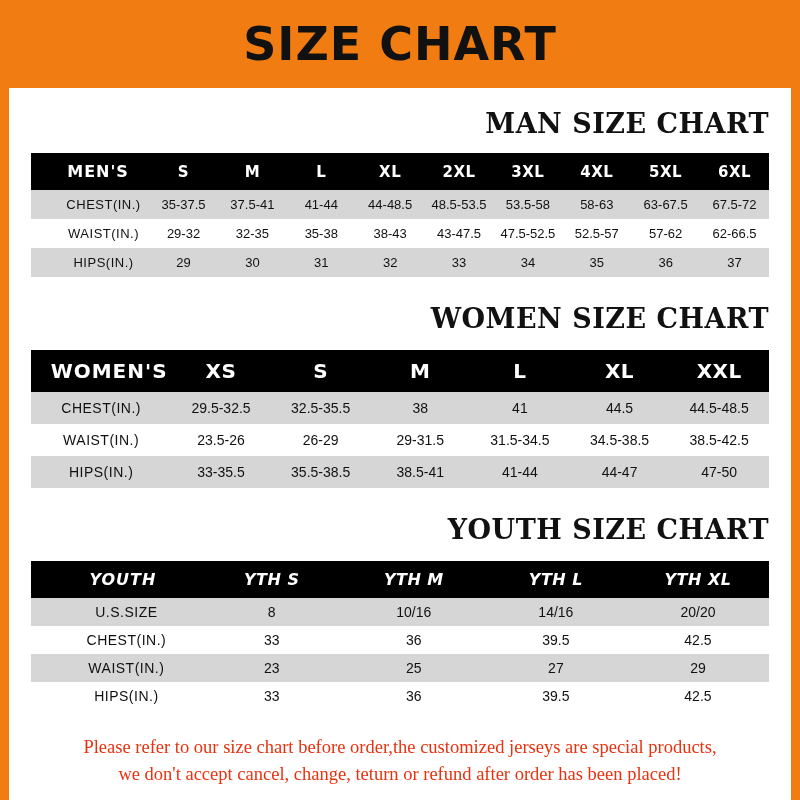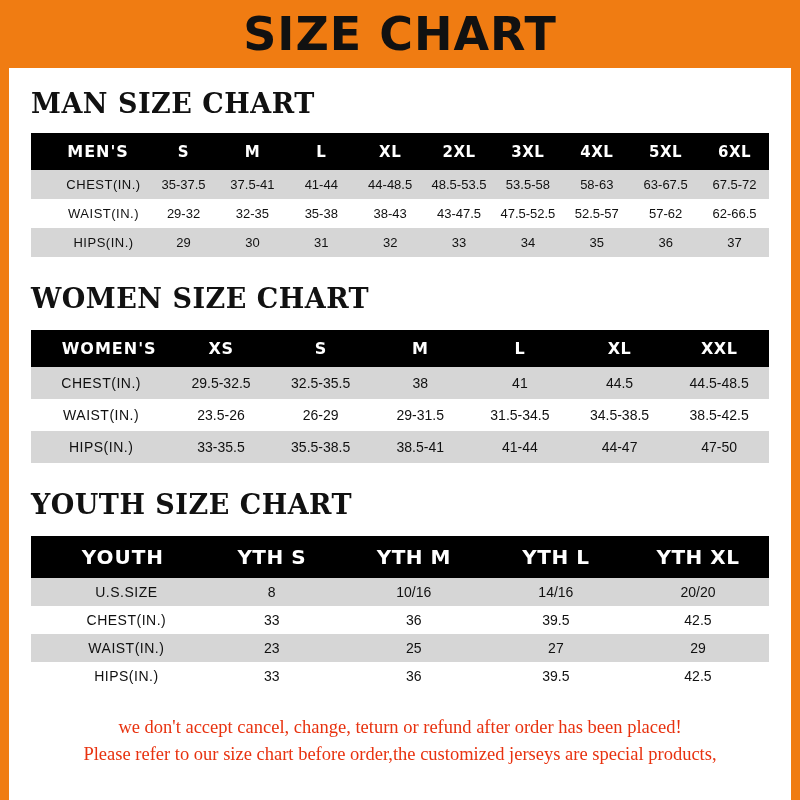--- a/index.html
+++ b/index.html
@@ -16,39 +16,39 @@
   .page {
     position: relative;
     width: 800px;
     height: 800px;
     box-sizing: border-box;
     border-left: 9px solid #f07c12;
     border-right: 9px solid #f07c12;
     background: #ffffff;
   }
   .banner {
-    height: 68px;
+    height: 88px;
     background: #f07c12;
     display: flex;
     align-items: center;
     justify-content: center;
   }
   .banner-title {
     font-family: "DejaVu Sans", sans-serif;
     font-weight: bold;
     font-size: 46px;
     letter-spacing: 1px;
     color: #111111;
     line-height: 1;
   }
   .content {
     padding: 0 22px;
   }
   .section-title {
-    text-align: left;
+    text-align: right;
     font-family: "DejaVu Serif", serif;
     font-weight: bold;
     font-size: 27px;
     color: #111111;
     letter-spacing: 0.5px;
   }
   .t-man { margin-top: 20px; margin-bottom: 14px; }
   .t-women { margin-top: 26px; margin-bottom: 16px; }
   .t-youth { margin-top: 26px; margin-bottom: 16px; }
 
@@ -89,22 +89,22 @@
   tbody tr.plain td { background: #ffffff; }
 
   
   .tbl-men col.c0 { width: 16%; }
   .tbl-women col.c0 { width: 19%; }
   .tbl-youth col.c0 { width: 23%; }
   .tbl-youth thead th.rowlabel { padding-left: 16px; }
   .tbl-youth tbody td { font-size: 14px; padding: 6px 1px; }
   .tbl-youth tbody td.rowlabel { padding-left: 22px; }
   .tbl-women tbody td { font-size: 14px; padding: 8px 1px; }
-  .tbl-women thead th { font-size: 16px; }
-  .tbl-youth thead th { font-size: 20px; }
+  .tbl-women thead th { font-size: 20px; }
+  .tbl-youth thead th { font-size: 16px; font-style: italic; }
 
   .footer-note {
     margin-top: 24px;
     padding: 0 8px;
     text-align: center;
     color: #e8320f;
     font-family: "Liberation Serif", serif;
     font-size: 18.5px;
     line-height: 1.45;
   }
@@ -286,18 +286,18 @@
           <td class="rowlabel">HIPS(IN.)</td>
           <td>33</td>
           <td>36</td>
           <td>39.5</td>
           <td>42.5</td>
         </tr>
       </tbody>
     </table>
 
     <div class="footer-note">
+      <div>Please refer to our size chart before order,the customized jerseys are special products,</div>
       <div>we don't accept cancel, change, teturn or refund after order has been placed!</div>
-      <div>Please refer to our size chart before order,the customized jerseys are special products,</div>
     </div>
 
   </div>
 </div>
 
 </body></html>

